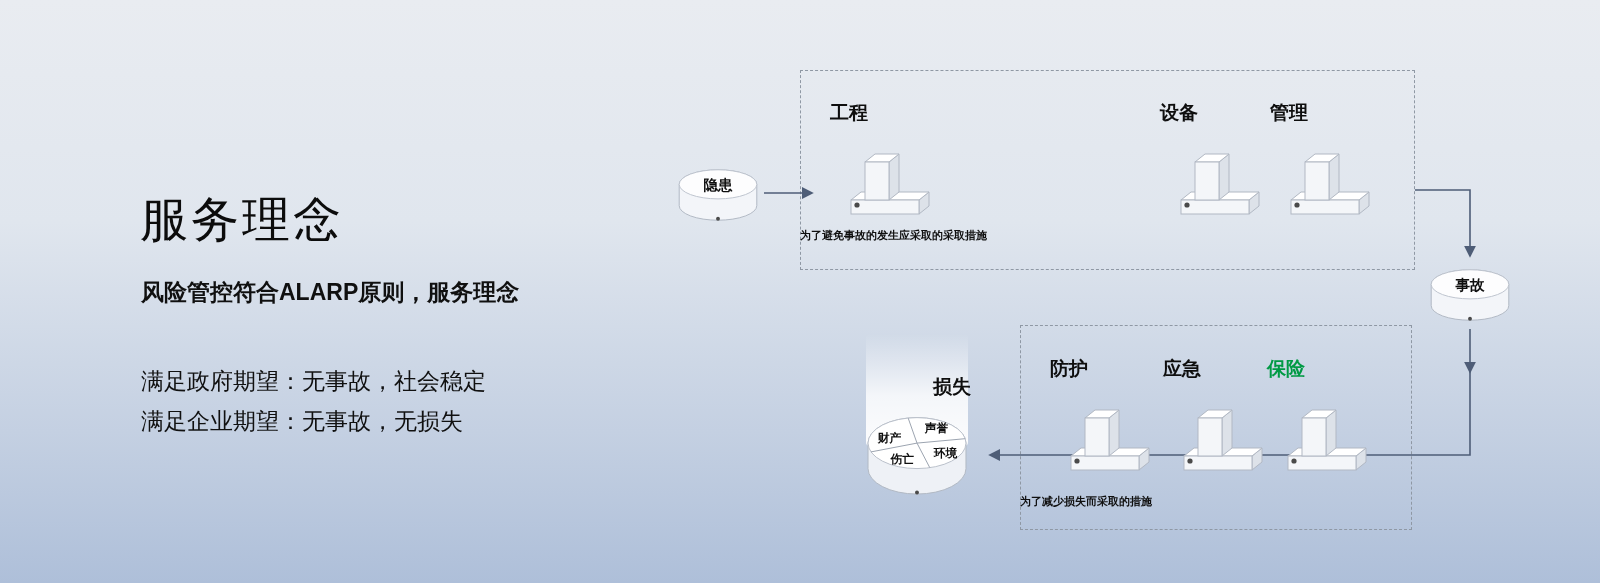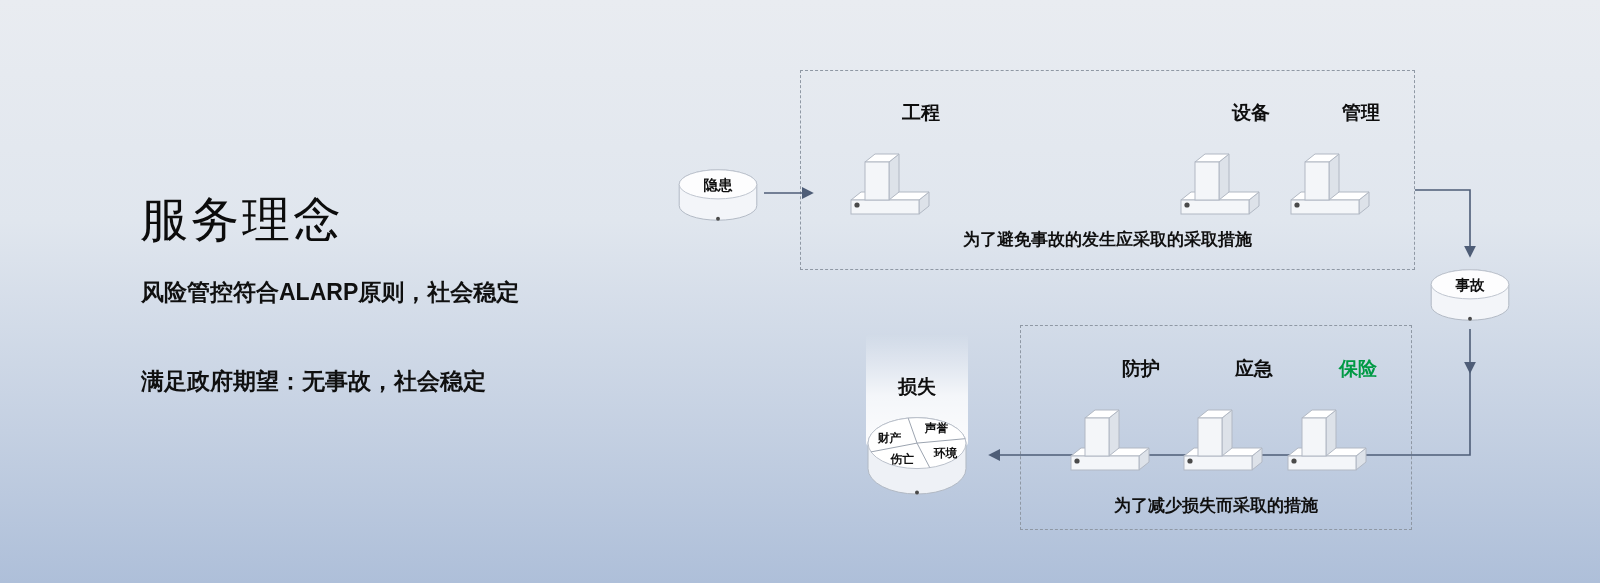--- a/index.html
+++ b/index.html
@@ -7,43 +7,43 @@
   .stage{
     position:relative;width:1600px;height:583px;overflow:hidden;
     font-family:"Liberation Sans","DejaVu Sans",sans-serif;
     background:linear-gradient(180deg,#e9ecf1 0%,#e0e6ee 38%,#c4d0e2 74%,#aebfd9 100%);
   }
   .abs{position:absolute}
 
   
   .title{left:140px;top:188px;font-size:48px;font-weight:400;color:#0c0c0c;letter-spacing:3px}
   .subtitle{left:141px;top:277px;font-size:23px;font-weight:600;color:#101010}
-  .expectations{left:141px;top:361px;font-size:23px;font-weight:700;color:#101010;line-height:40px}
+  .expectations{left:141px;top:361px;font-size:23px;font-weight:400;color:#101010;line-height:40px}
 
   
   .dash-box{border:1.5px dashed #8f98a4;z-index:0}
   .box-top{left:800px;top:70px;width:615px;height:200px}
   .box-bottom{left:1020px;top:325px;width:392px;height:205px}
 
-  .caption{font-size:17px;font-weight:600;color:#101010;text-align:center;z-index:2}
+  .caption{font-size:11px;font-weight:600;color:#101010;z-index:2}
   .caption-top{left:800px;top:228px;width:615px}
   .caption-bottom{left:1020px;top:494px;width:392px}
 
   
-  .barrier{width:110px;text-align:right;z-index:2}
+  .barrier{width:110px;text-align:left;z-index:2}
   .barrier-label{font-size:19px;font-weight:700;color:#0e0e0e;line-height:26px}
   .barrier-label.green{color:#009a44}
   .barrier-icon{display:block;margin:6px auto 0}
 
   
   .cyl{z-index:2}
   .cyl text{font:700 15px "Liberation Sans","DejaVu Sans",sans-serif;fill:#0e0e0e;text-anchor:middle}
 
   
-  .loss-label{left:863px;top:374px;width:108px;text-align:center;font-size:19px;font-weight:700;color:#0e0e0e;z-index:2}
+  .loss-label{left:863px;top:374px;width:108px;text-align:right;font-size:19px;font-weight:700;color:#0e0e0e;z-index:2}
   .pie{left:863px;top:400px;z-index:2}
   .pie text{font:700 12px "Liberation Sans","DejaVu Sans",sans-serif;fill:#0e0e0e;text-anchor:middle}
   .glow{
     left:866px;top:334px;width:102px;height:112px;z-index:1;border-radius:4px;
     background:linear-gradient(to bottom,rgba(255,255,255,0) 0%,rgba(255,255,255,.8) 55%,rgba(255,255,255,.95) 100%);
   }
 
   .connectors{left:0;top:0;z-index:1;pointer-events:none}
 </style>
 </head>
@@ -83,23 +83,24 @@
   <svg class="abs connectors" width="1600" height="583">
     <g fill="none" stroke="#4e5d77" stroke-width="1.6">
       <path d="M764,193 L812,193" marker-end="url(#arw)"></path>
       <path d="M1415,190 L1470,190 L1470,256" marker-end="url(#arw)"></path>
       <path d="M1470,329 L1470,372" marker-end="url(#arw)"></path>
       <path d="M1470,366 L1470,455 L990,455" marker-end="url(#arw)"></path>
     </g>
   </svg>
 
   <div class="abs title">服务理念</div>
-  <div class="abs subtitle">风险管控符合ALARP原则，社会稳定</div>
+  <div class="abs subtitle">风险管控符合ALARP原则，服务理念</div>
   <div class="abs expectations">
     <div>满足政府期望：无事故，社会稳定</div>
+    <div>满足企业期望：无事故，无损失</div>
   </div>
 
   <svg class="abs cyl" style="left:674px;top:163px" width="88" height="64" viewBox="0 0 90 66">
     <use href="#cyl-shape"></use>
     <text x="45" y="27.5">隐患</text>
   </svg>
 
   <svg class="abs cyl" style="left:1426px;top:263px" width="88" height="64" viewBox="0 0 90 66">
     <use href="#cyl-shape"></use>
     <text x="45" y="27.5">事故</text>

